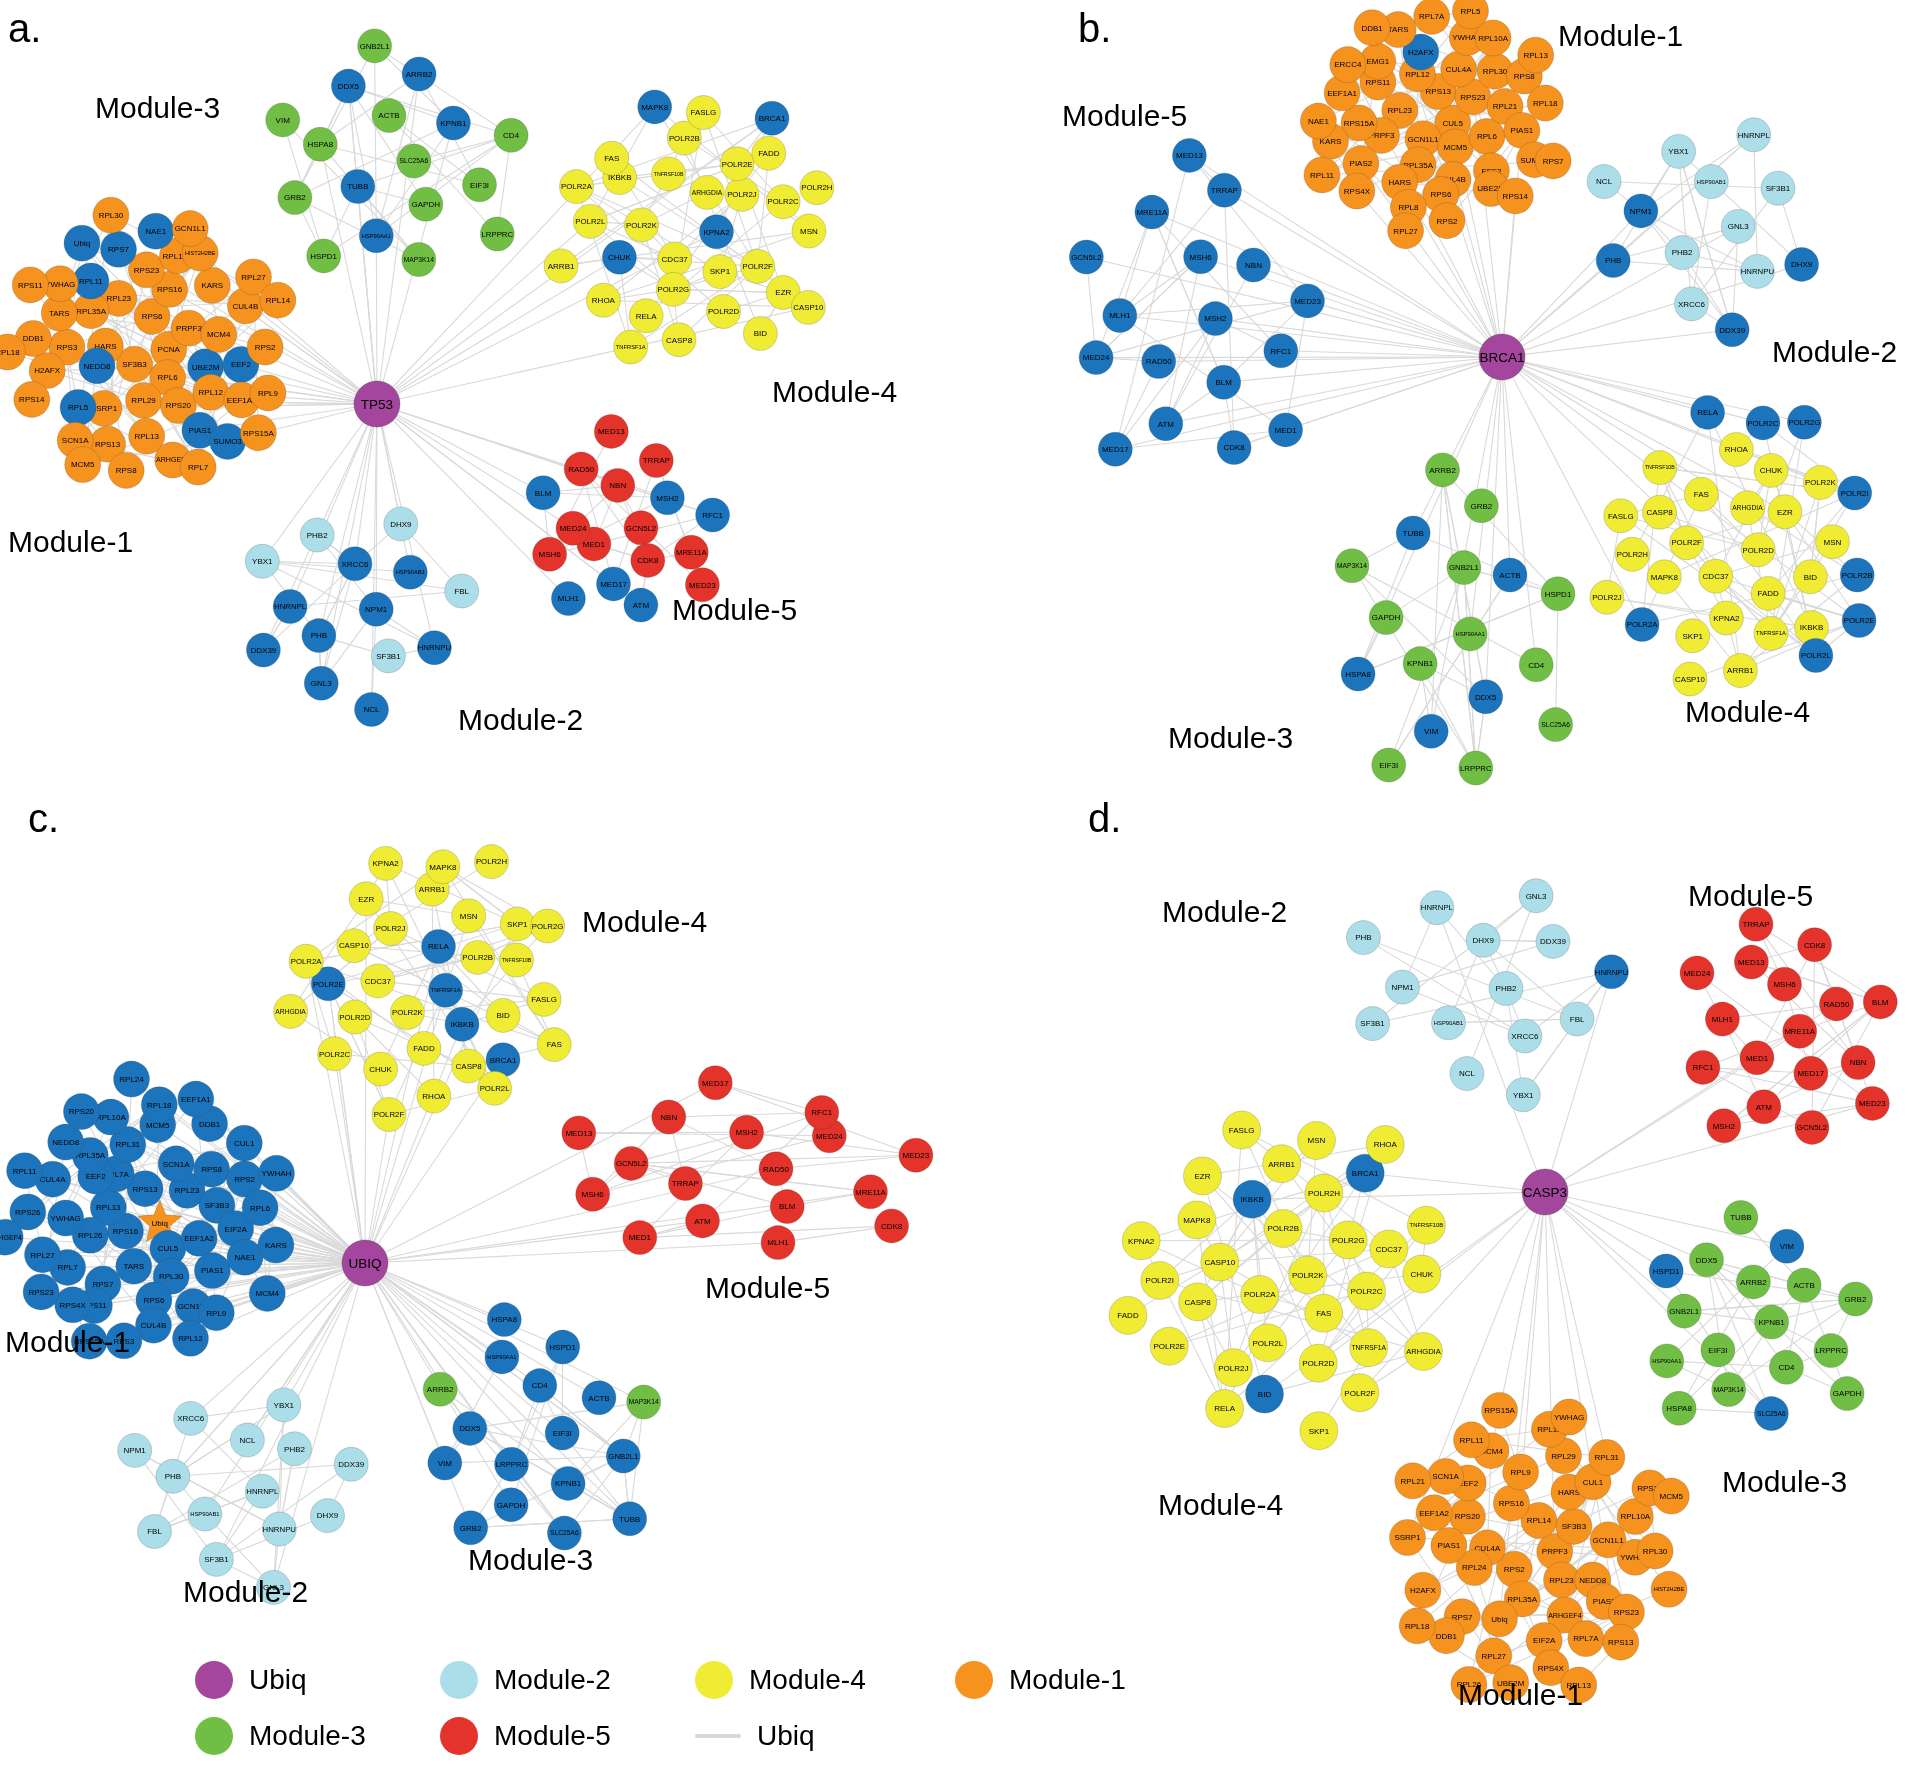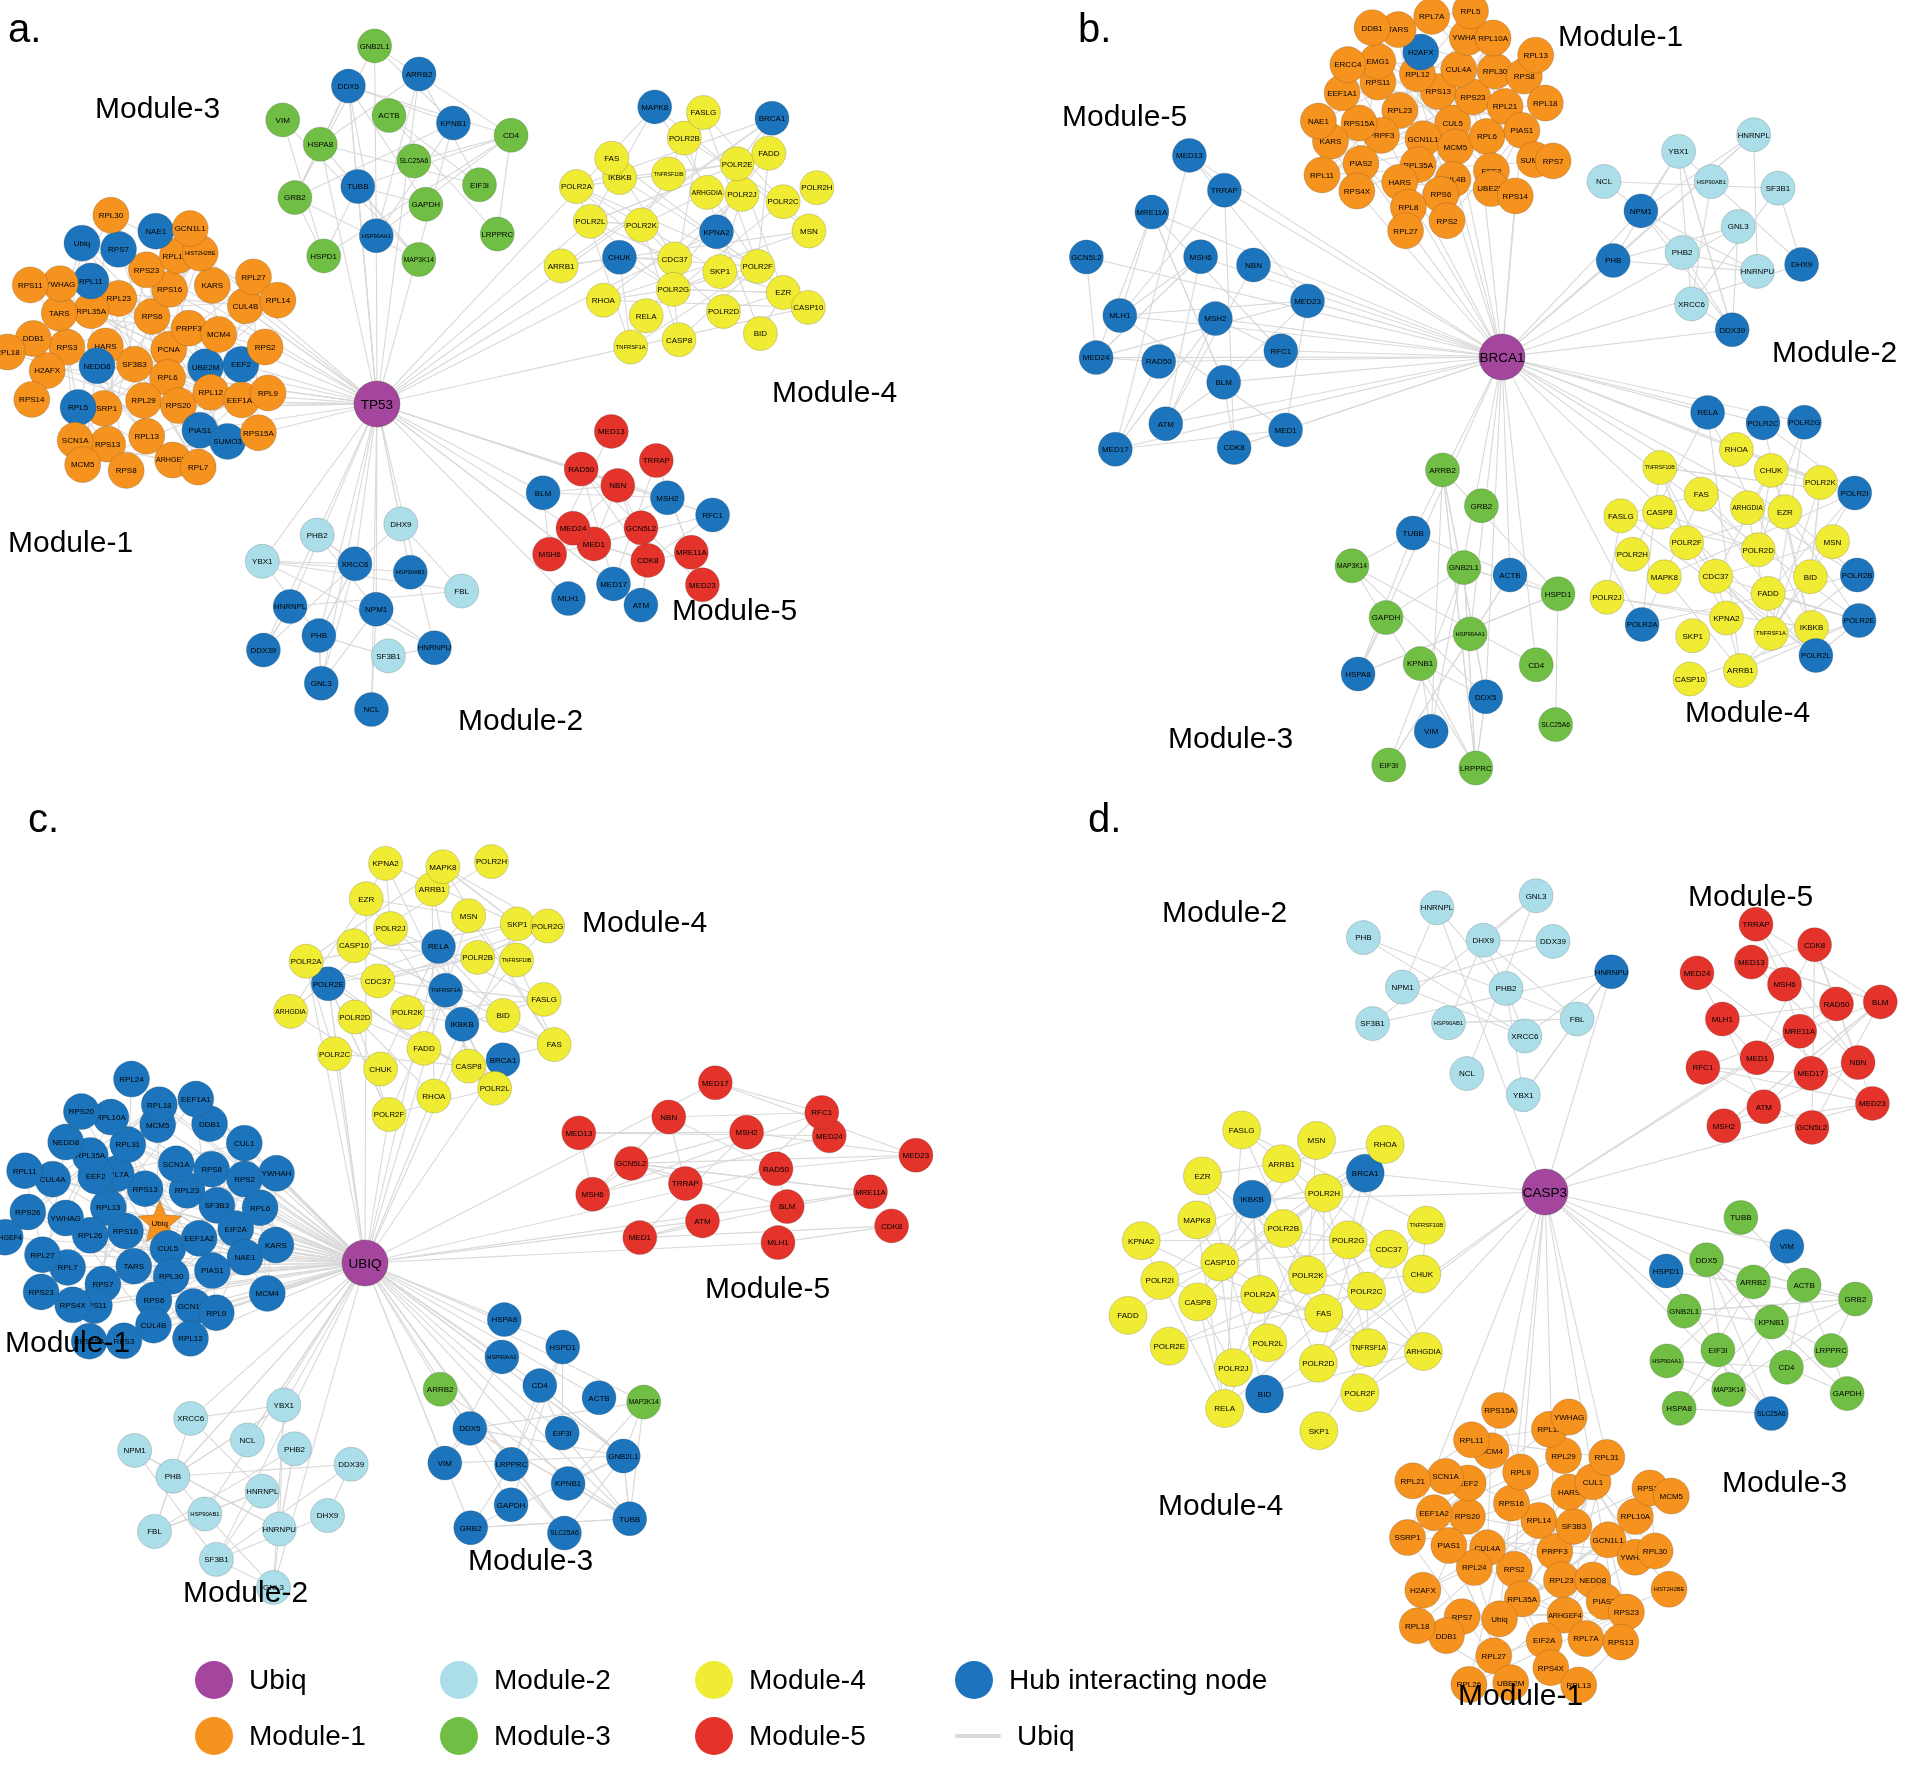--- a/index.html
+++ b/index.html
@@ -3226,24 +3226,20 @@
     </div>
     <div class="legend-item">
       <span class="swatch" style="background: rgb(171, 222, 233);"></span>
       <span class="legend-label">Module-2</span>
     </div>
     <div class="legend-item">
       <span class="swatch" style="background: rgb(240, 235, 51);"></span>
       <span class="legend-label">Module-4</span>
     </div>
     <div class="legend-item">
-      <span class="swatch" style="background: rgb(28, 117, 188);"></span>
-      <span class="legend-label">Hub interacting node</span>
-    </div>
-    <div class="legend-item">
       <span class="swatch" style="background: rgb(246, 146, 30);"></span>
       <span class="legend-label">Module-1</span>
     </div>
     <div class="legend-item">
       <span class="swatch" style="background: rgb(112, 190, 68);"></span>
       <span class="legend-label">Module-3</span>
     </div>
     <div class="legend-item">
       <span class="swatch" style="background: rgb(227, 51, 42);"></span>
       <span class="legend-label">Module-5</span>

